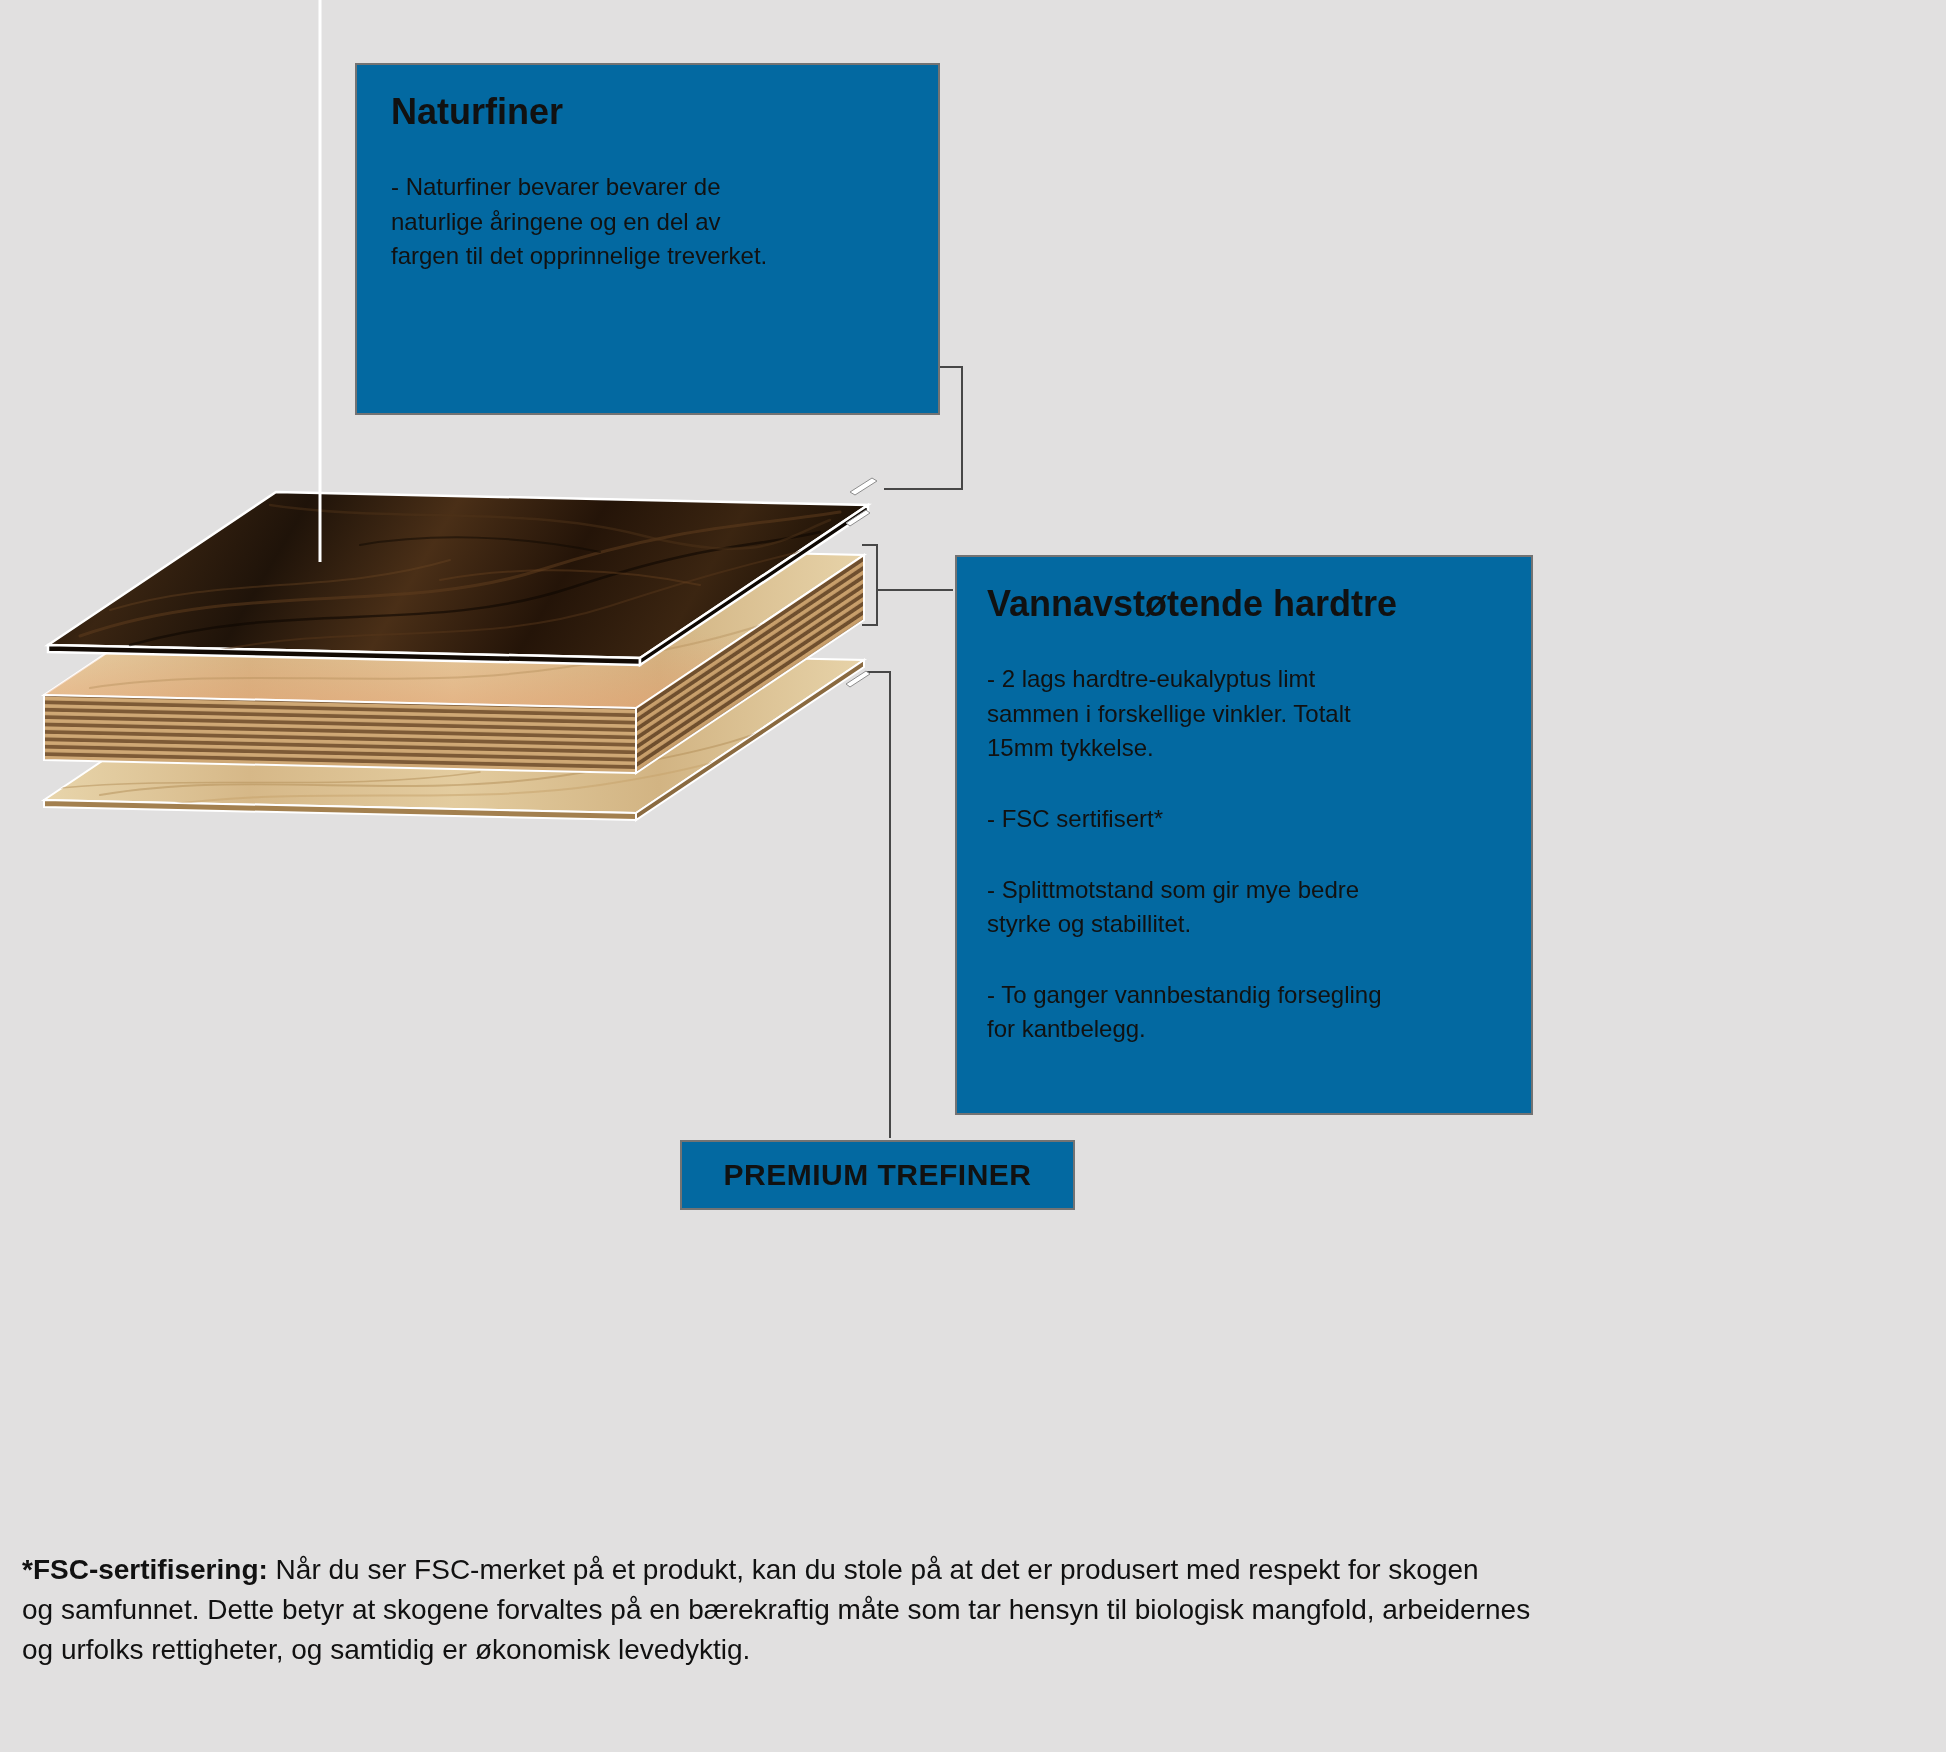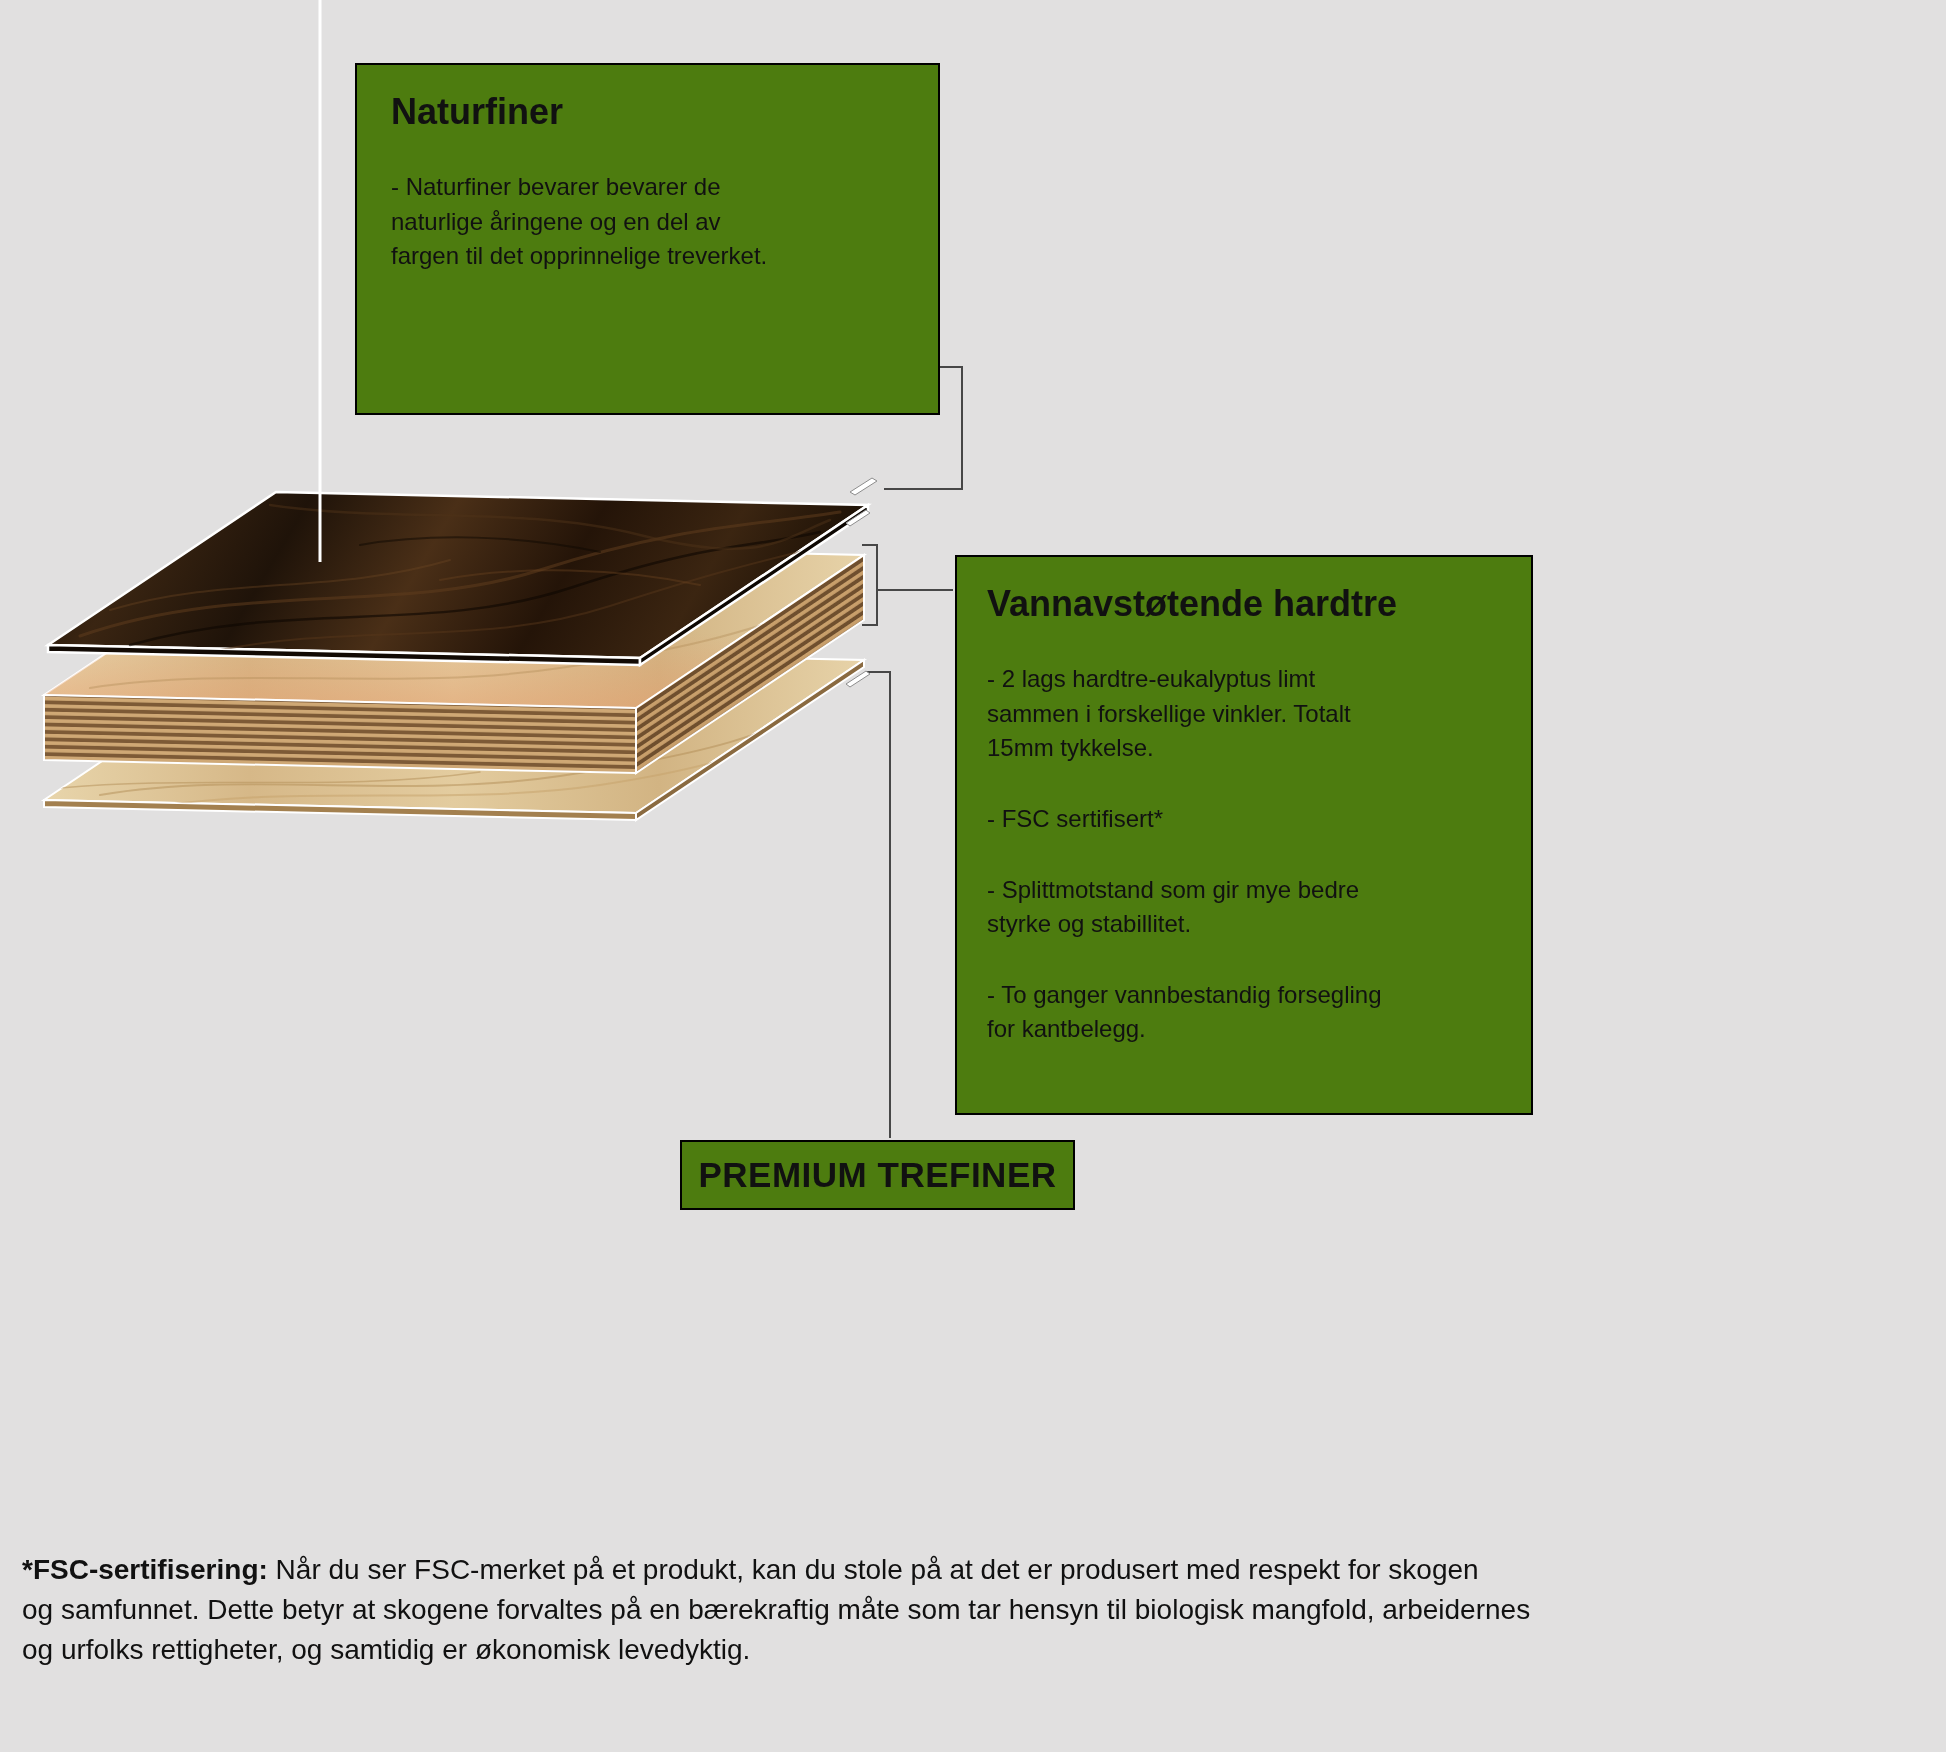--- a/index.html
+++ b/index.html
@@ -4,31 +4,31 @@
 <style>
   html,body{margin:0;padding:0;}
   body{
     width:1946px;height:1752px;position:relative;overflow:hidden;
     background:#e1e0e0;color:#111;
     font-family:"Liberation Sans",sans-serif;
   }
   .canvas{position:absolute;inset:0;}
   svg.diagram{position:absolute;left:0;top:0;}
   .box{
-    position:absolute;background:#4d7c0f;border:2px solid #000000;
+    position:absolute;background:#0369a1;border:2px solid #737373;
     box-sizing:border-box;
   }
   .box h2{margin:0 0 38px 0;font-size:36px;font-weight:bold;line-height:1.15;}
   .box p{margin:0 0 36px 0;font-size:24px;line-height:1.44;white-space:pre-line;}
   .naturfiner{left:355px;top:63px;width:585px;height:352px;padding:26px 10px 0 34px;}
   .hardtre{left:955px;top:555px;width:578px;height:560px;padding:26px 10px 0 30px;}
   .premium{
     left:680px;top:1140px;width:395px;height:70px;
     display:flex;align-items:center;justify-content:center;
-    font-size:35px;font-weight:bold;letter-spacing:0.5px;
+    font-size:30px;font-weight:bold;letter-spacing:0.5px;
   }
   .footnote{
     position:absolute;left:22px;top:1550px;width:1900px;margin:0;
     font-size:28px;line-height:1.43;white-space:pre-line;
   }
   .footnote strong{font-weight:bold;}
 </style>
 </head>
 <body>
 

